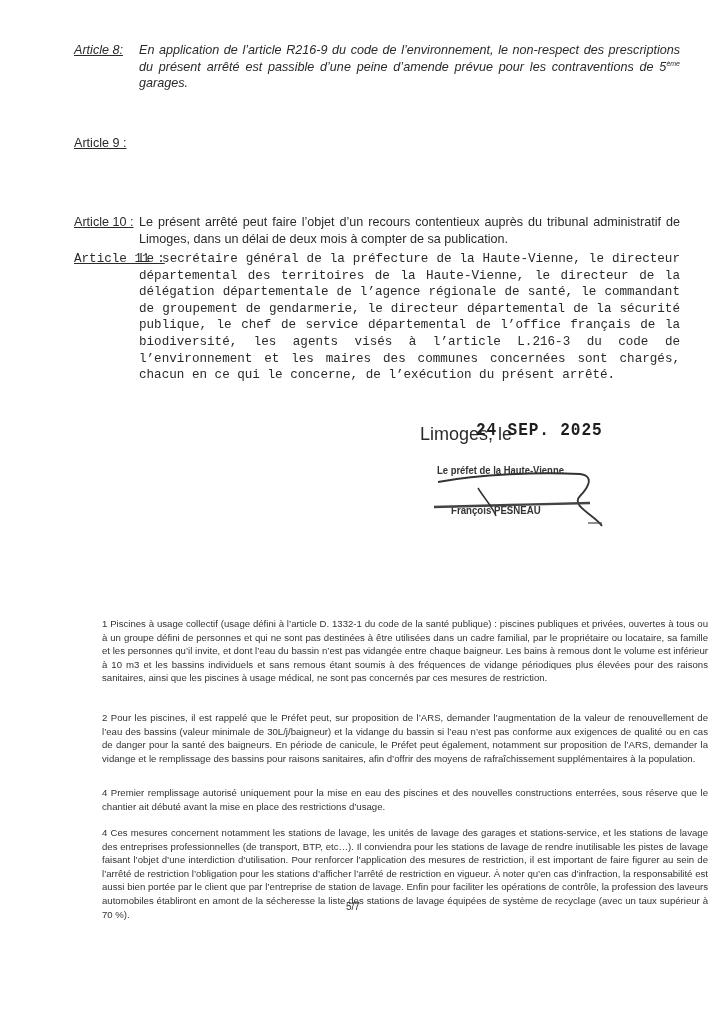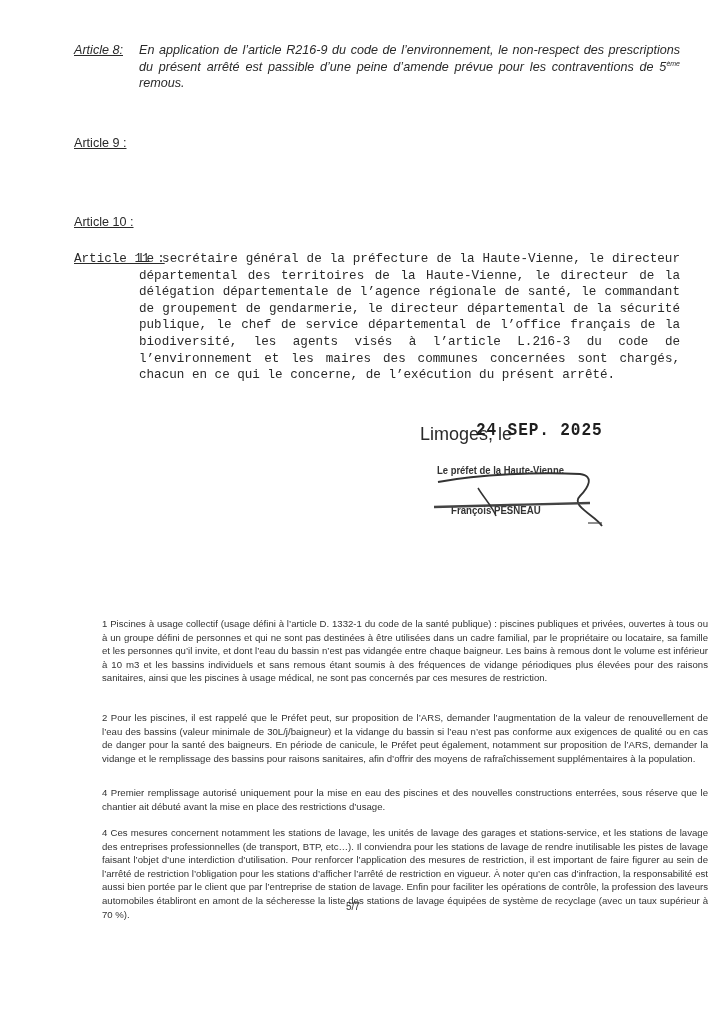--- a/index.html
+++ b/index.html
@@ -18,29 +18,30 @@
             transform: scaleX(0.92); transform-origin: left; }
   .sig { position: absolute; left: 420px; top: 460px; width: 200px; height: 70px; }
   .fn { position: absolute; left: 74px; width: 606px; font-size: 9.6px; line-height: 13.6px; text-align: justify; color: #333; margin-left: 28px; }
   .pagenum { position: absolute; left: 346px; top: 901px; font-size: 10px; color: #333; }
 </style>
 </head>
 <body>
 
 <div class="article" style="top:42px;font-style:italic;">
   <span class="lbl">Article 8:</span>
-  <div class="txt"><span>En application de l’article R216-9 du code de l’environnement, le non-respect des prescriptions du présent arrêté est passible d’une peine d’amende prévue pour les contraventions de 5</span><sup>ème</sup><span> remous.</span></div>
+  <div class="txt"><span>En application de l’article R216-9 du code de l’environnement, le non-respect des prescriptions du présent arrêté est passible d’une peine d’amende prévue pour les contraventions de 5</span><sup>ème</sup><span> garages.</span></div>
 </div>
 
 <div class="article" style="top:135px;">
   <span class="lbl">Article 9 :</span>
 </div>
 
 <div class="article" style="top:214px;">
   <span class="lbl">Article 10 :</span>
+  <div class="txt">Le présent arrêté peut faire l’objet d’un recours contentieux auprès du tribunal administratif de Limoges, dans un délai de deux mois à compter de sa publication.</div>
 </div>
 
 <div class="article" style="top:251px;font-family:Liberation Mono, monospace;">
   <span class="lbl">Article 11 :</span>
   <div class="txt">Le secrétaire général de la préfecture de la Haute-Vienne, le directeur départemental des territoires de la Haute-Vienne, le directeur de la délégation départementale de l’agence régionale de santé, le commandant de groupement de gendarmerie, le directeur départemental de la sécurité publique, le chef de service départemental de l’office français de la biodiversité, les agents visés à l’article L.216-3 du code de l’environnement et les maires des communes concernées sont chargés, chacun en ce qui le concerne, de l’exécution du présent arrêté.</div>
 </div>
 
 <div class="place">Limoges, le</div>
 <div class="date">24 SEP. 2025</div>
 <div class="stamp1">Le préfet de la Haute-Vienne</div>

